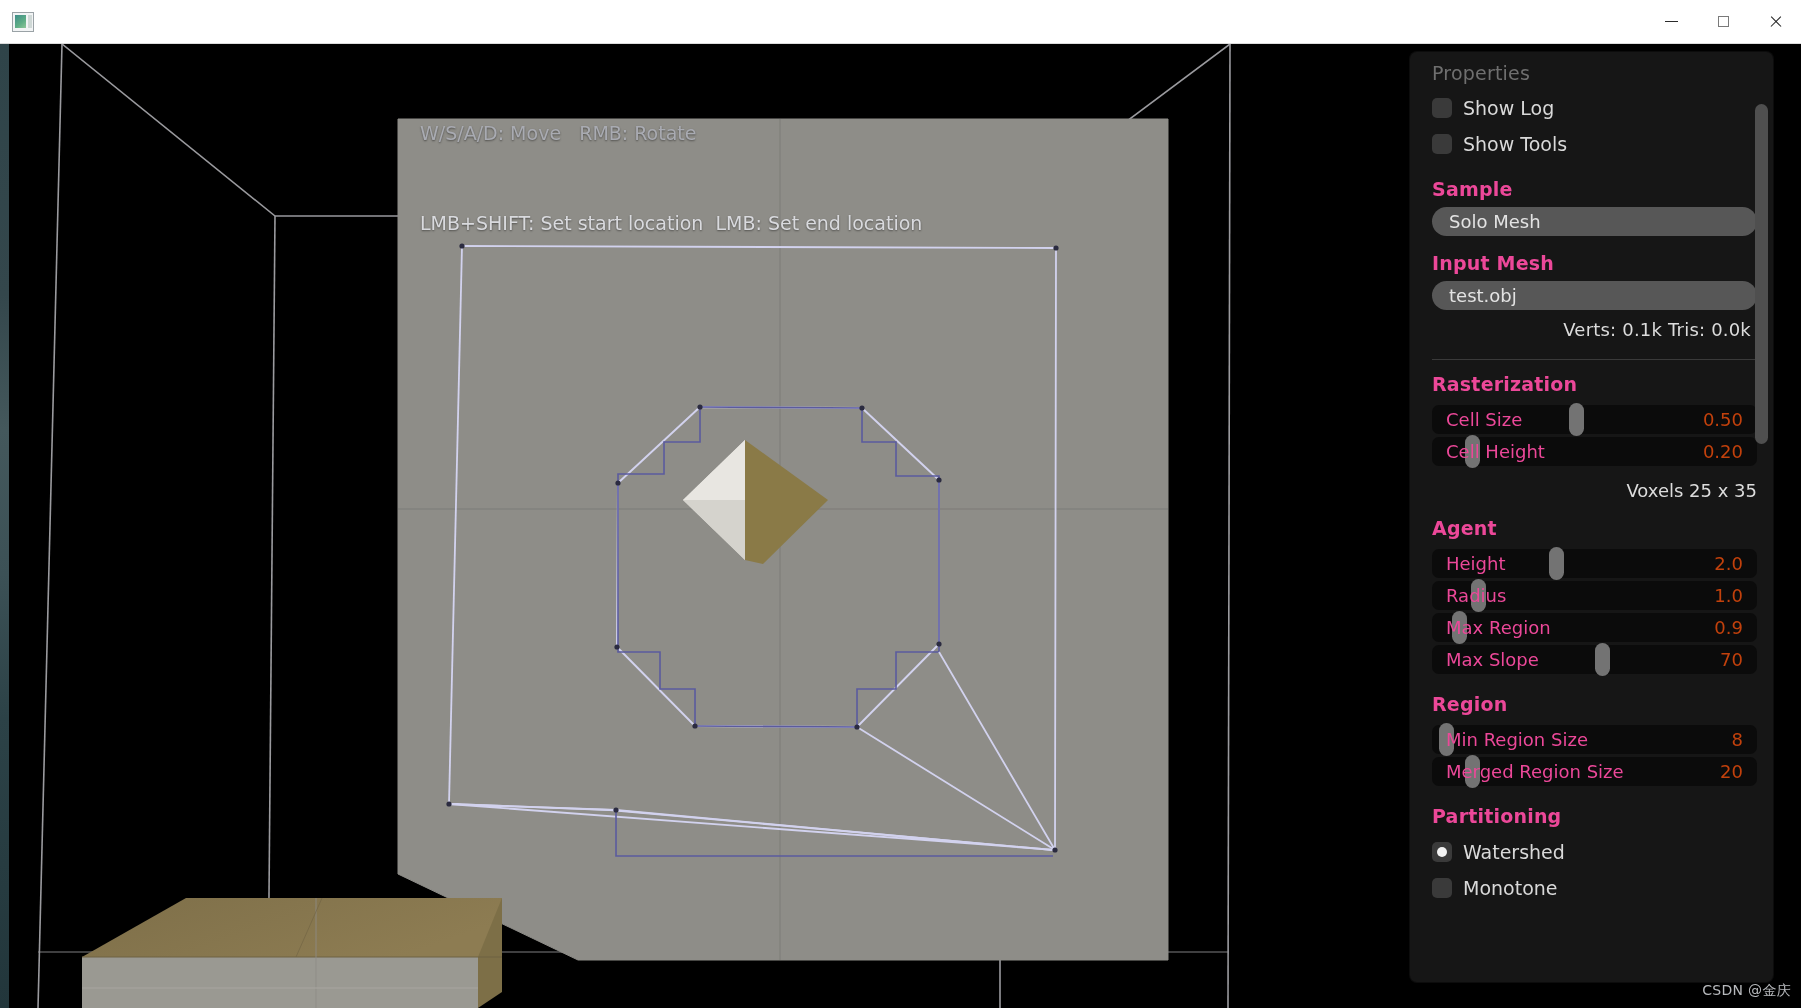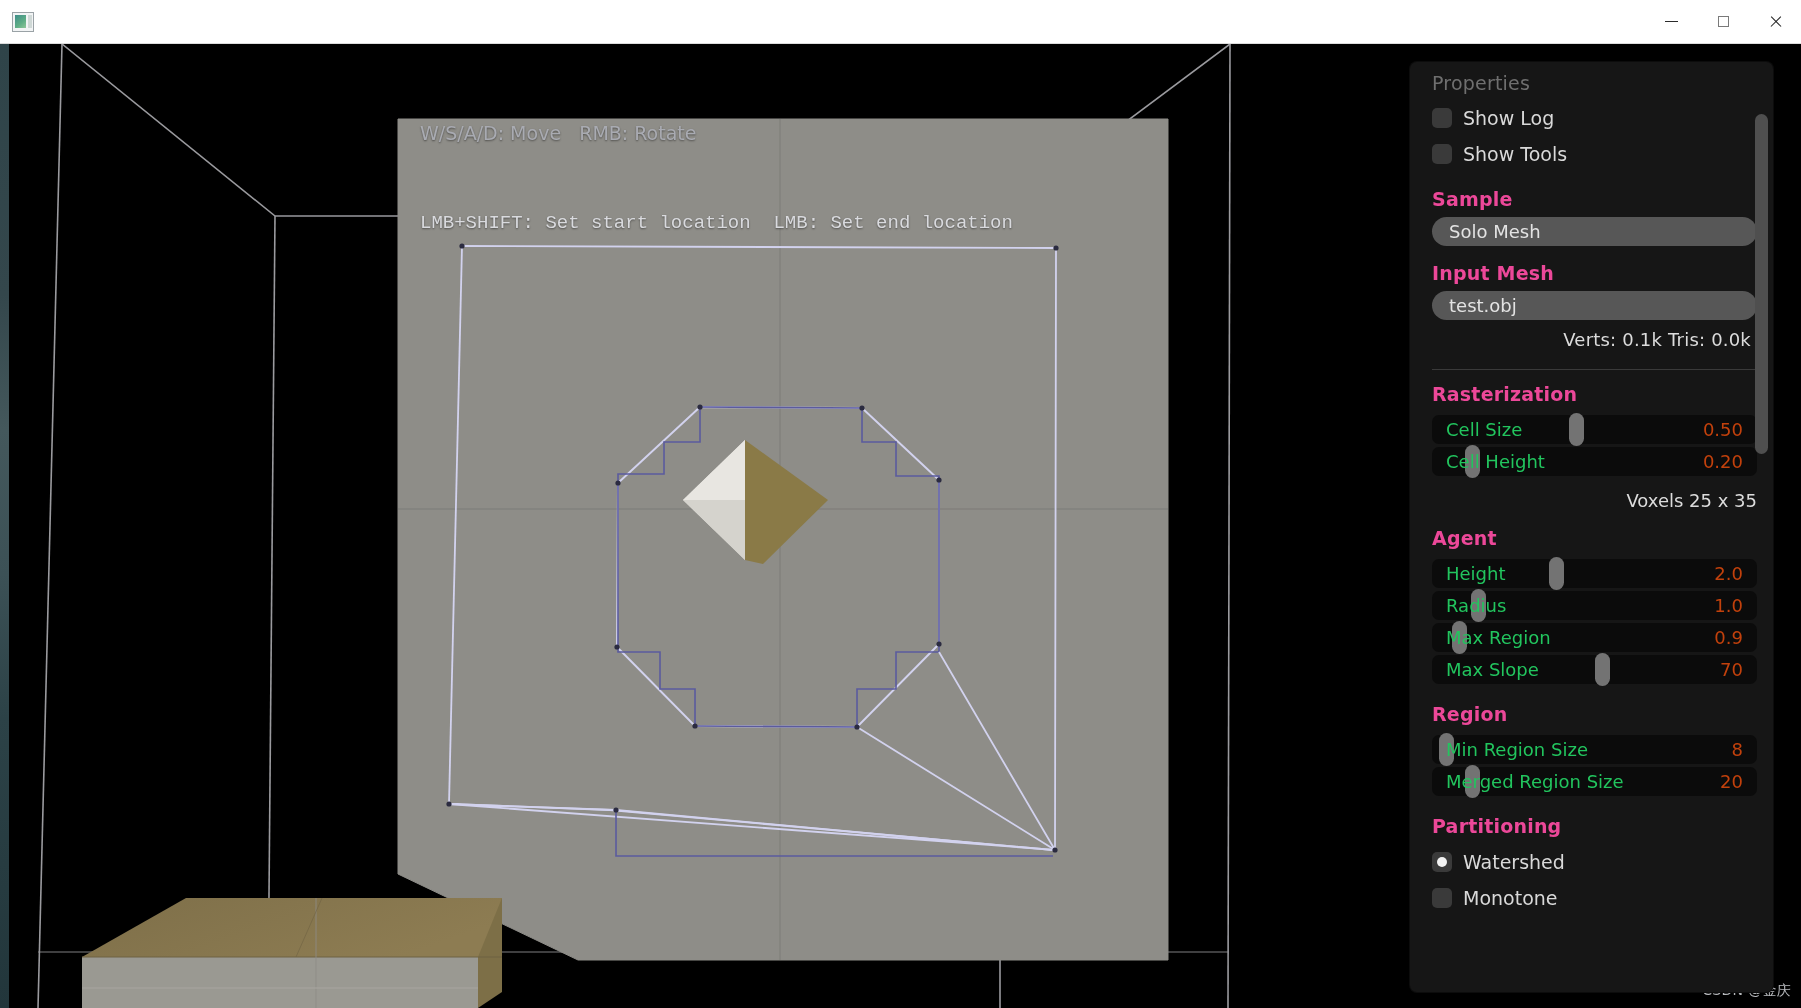--- a/index.html
+++ b/index.html
@@ -52,32 +52,32 @@
     background:linear-gradient(180deg,#2f4449 0%,#34474c 26%,#44585c 40%,#3c5156 55%,#2c4247 70%,#22363b 100%);
   }
 
   .hud{
     position:absolute;left:420px;top:14px;
     font-size:19px;line-height:30px;color:#c8c9cd;
     text-shadow:0 1px 2px rgba(0,0,0,.45);
     white-space:pre;pointer-events:none;
   }
   .hud .l1{color:#a9abb2;display:block;}
-  .hud .l2{color:#d9dade;display:block;font-family:Liberation Mono, monospace;}
+  .hud .l2{color:#d9dade;display:block;}
 
   .watermark{
     position:absolute;right:10px;bottom:8px;
     font-size:14px;color:#c7c9cd;opacity:.92;
     text-shadow:0 1px 2px rgba(0,0,0,.5);
     letter-spacing:.3px;
   }
 
   
   .panel{
-    position:absolute;left:1410px;top:62px;width:363px;height:930px;
+    position:absolute;left:1410px;top:52px;width:363px;height:930px;
     background:#161616;border-radius:7px;
     box-shadow:0 0 0 1px #0c0c0c;
     overflow:hidden;z-index:30;
     font-size:18px;color:#d7d7d7;
   }
   .panel-inner{position:absolute;left:0;top:0;width:363px;}
   .p-title{
     color:#6f6f6f;font-size:19px;padding:10px 0 6px 22px;letter-spacing:.2px;
   }
   .chk-row{display:flex;align-items:center;height:36px;padding-left:22px;cursor:default;}
@@ -105,21 +105,21 @@
   .stat-line{
     text-align:right;padding:9px 22px 0 0;font-size:18px;color:#dcdcdc;
     letter-spacing:.2px;
   }
   .divider{height:1px;background:#3a3a3a;margin:19px 18px 0 22px;}
 
   .slider{
     position:relative;margin:3px 16px 3px 22px;height:29px;border-radius:7px;
     background:#0b0b0b;display:flex;align-items:center;cursor:default;
   }
-  .slider .s-label{position:relative;z-index:2;padding-left:14px;font-size:18px;color:#22c55e;}
+  .slider .s-label{position:relative;z-index:2;padding-left:14px;font-size:18px;color:#ec4899;}
   .slider .s-value{position:absolute;right:14px;top:0;line-height:29px;font-size:18px;color:#c2410c;z-index:2;}
   .slider .s-knob{
     position:absolute;top:-2px;width:15px;height:33px;border-radius:8px;
     background:#7d7d7d;z-index:1;opacity:.92;
   }
   .sub-stat{text-align:right;padding:11px 16px 0 0;font-size:18px;color:#dcdcdc;}
 
   .scrollbar{
     position:absolute;right:5px;top:6px;width:13px;height:918px;
   }

